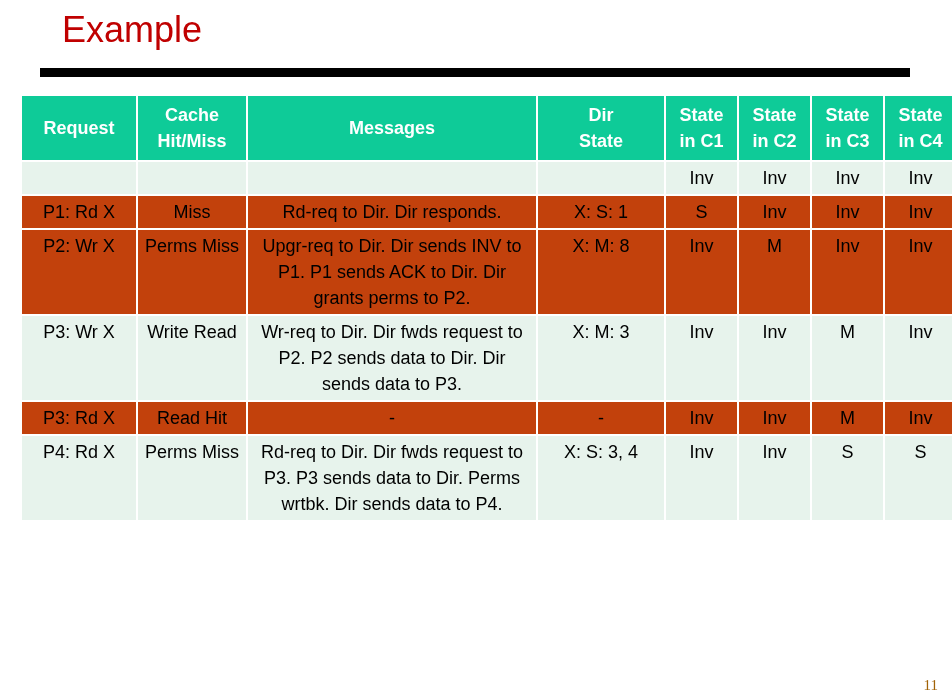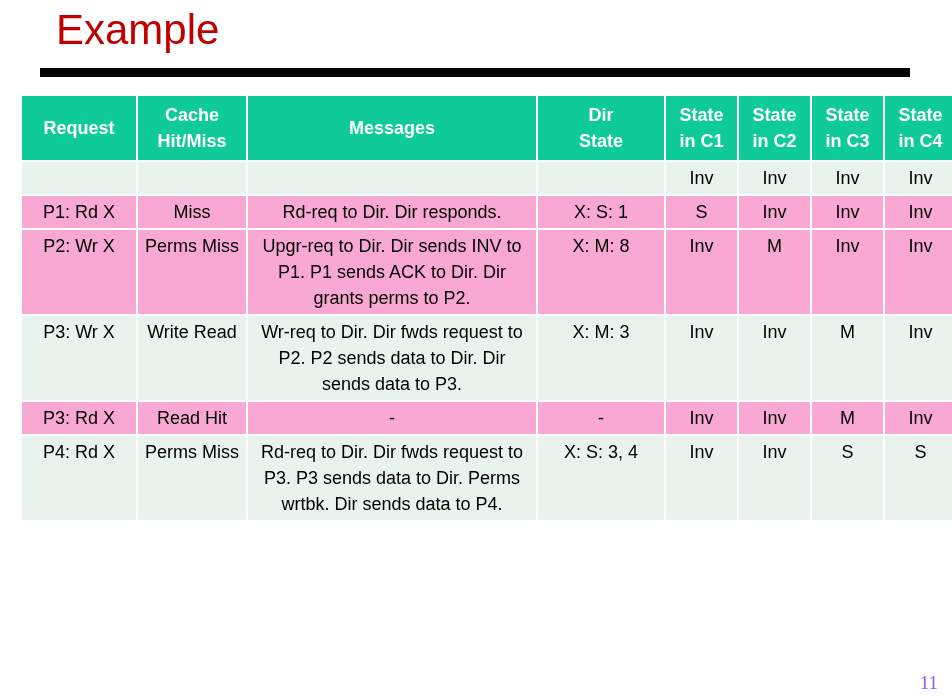--- a/index.html
+++ b/index.html
@@ -11,23 +11,23 @@
     width: 952px;
     height: 696px;
     position: relative;
     font-family: "Liberation Sans", sans-serif;
     overflow: hidden;
   }
 
   
   #slide-title {
     position: absolute;
-    left: 56px;
+    left: 62px;
     top: 4px;
-    font-size: 42px;
+    font-size: 36px;
     line-height: 52px;
     color: #C00000;
     font-weight: 400;
     letter-spacing: 0px;
     white-space: nowrap;
   }
 
   #title-rule {
     position: absolute;
     left: 40px;
@@ -66,38 +66,38 @@
     color: #ffffff;
     font-weight: bold;
     font-size: 18px;
     line-height: 26px;
     vertical-align: middle;
     padding-top: 6px;
     padding-bottom: 6px;
   }
 
   tr.row-light td { background: #E7F3EC; }
-  tr.row-dark  td { background: #f9a8d4; }
+  tr.row-dark  td { background: #c2410c; }
 
   td.msg-cell { font-size: 18px; line-height: 27px; }
 
   
   col.c-request { width: 114px; }
   col.c-cache   { width: 108px; }
   col.c-msg     { width: 288px; }
   col.c-dir     { width: 126px; }
   col.c-state   { width: 71px; }
 
   
   #page-number {
     position: absolute;
     right: 14px;
     bottom: 2px;
-    font-size: 19px;
-    color: #8b5cf6;
+    font-size: 15px;
+    color: #a16207;
     font-family: "Liberation Serif", serif;
   }
 </style>
 </head>
 <body>
 
 <div id="slide-title">Example</div>
 
 <div id="title-rule"></div>
 

